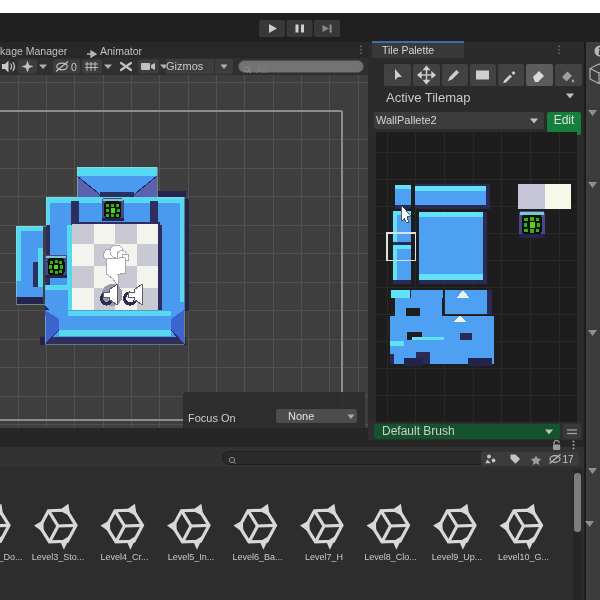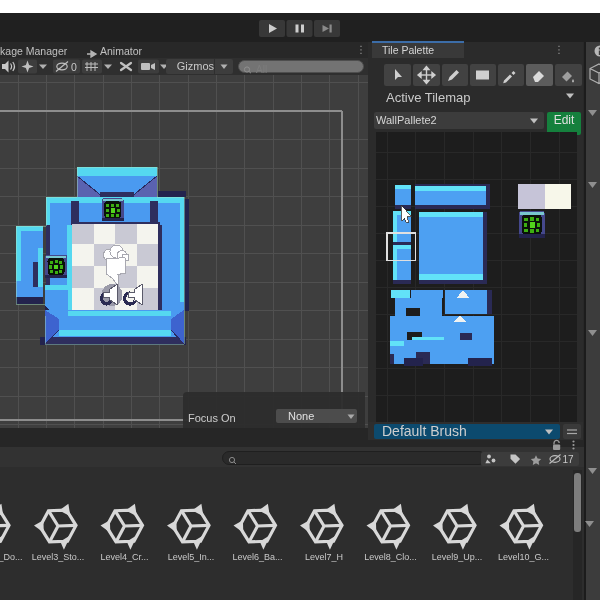--- a/index.html
+++ b/index.html
@@ -63,21 +63,21 @@
       <line x1="121" y1="5" x2="131" y2="12"></line>
       <line x1="131" y1="5" x2="121" y2="12"></line>
     </g>
 
     <rect x="138" y="1.5" width="21" height="14" rx="2" fill="#3d3d3d"></rect>
     <rect x="141" y="5" width="9" height="7" rx="1" fill="#c0c0c0"></rect>
     <path d="M151 7 l4 -2 v7 l-4 -2 z" fill="#c0c0c0"></path>
     <path d="M160 6.5 h8 l-4 4.5 z" fill="#b0b0b0"></path>
   </svg>
 </div>
-<div class="a" style="left:166px;top:59px;width:48px;height:15px;background:#3d3d3d;border-radius:2px 0 0 2px;color:#c9c9c9;font-size:11px;text-align:right;line-height:15px">Gizmos</div>
+<div class="a" style="left:166px;top:59px;width:48px;height:15px;background:#3d3d3d;border-radius:2px 0 0 2px;color:#c9c9c9;font-size:11px;text-align:left;line-height:15px">Gizmos</div>
 <div class="a" style="left:215px;top:59px;width:18px;height:15px;background:#3d3d3d;border-radius:0 2px 2px 0">
   <svg width="18" height="15">
       <path d="M5.5 5.5 h7 l-3.5 4.5 z" fill="#b0b0b0"></path>
     </svg>
 </div>
 <div class="a" style="left:238px;top:60px;width:126px;height:13px;background:#737373;border:1px solid #4e4e4e;border-radius:7px;box-sizing:border-box">
   <svg width="124" height="11">
       <circle cx="8" cy="5.5" r="2.6" stroke="#909090" stroke-width="1" fill="none"></circle>
       <line x1="9.8" y1="7.3" x2="12" y2="9.2" stroke="#909090" stroke-width="1"></line>
       <text x="17" y="9" fill="#7d7d7d" font-size="10">All</text>
@@ -389,21 +389,21 @@
       <rect x="92" y="226" width="24" height="8" fill="#23234d"></rect>
       <rect x="13.5" y="222" width="4.5" height="9.5" fill="#2a2a55"></rect>
 
       <rect x="11" y="101" width="28.5" height="27.5" fill="none" stroke="#e0e0e0" stroke-width="1.4"></rect>
 
       <path d="M25 73 v16 l3.5 -3.5 2 5 2.5 -1 -2 -5 h4.5 z" fill="#fff" stroke="#333" stroke-width="0.8"></path>
     </svg>
   </div>
 
   <div class="a" style="left:0;top:380px;width:215px;height:18px;background:#2e2e2e"></div>
-  <div class="a" style="left:6px;top:382px;width:186px;height:15px;background:#0c4a6e;border-radius:2px;color:#cecece;font-size:14px;line-height:15px;padding-left:8px;box-sizing:border-box">Default Brush</div>
+  <div class="a" style="left:6px;top:382px;width:186px;height:15px;background:#14532d;border-radius:2px;color:#cecece;font-size:12px;line-height:15px;padding-left:8px;box-sizing:border-box">Default Brush</div>
   <svg class="a" style="left:175px;top:386px" width="12" height="8">
       <path d="M2 1.5 h8 l-4 5 z" fill="#c0c0c0"></path>
     </svg>
   <div class="a" style="left:195px;top:382px;width:18px;height:15px;background:#3a3a3a;border-radius:2px">
     <svg width="18" height="15">
         <g stroke="#a8a8a8" stroke-width="1.2">
           <line x1="4" y1="6" x2="14" y2="6"></line>
           <line x1="4" y1="9.5" x2="14" y2="9.5"></line>
         </g>
       </svg>

